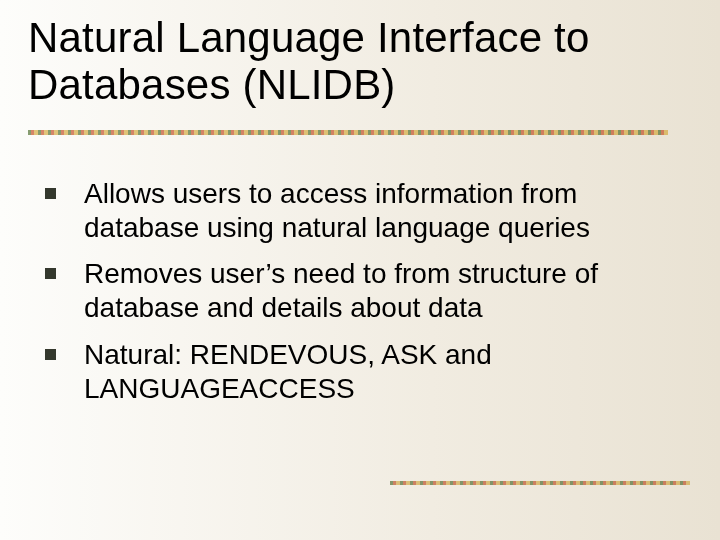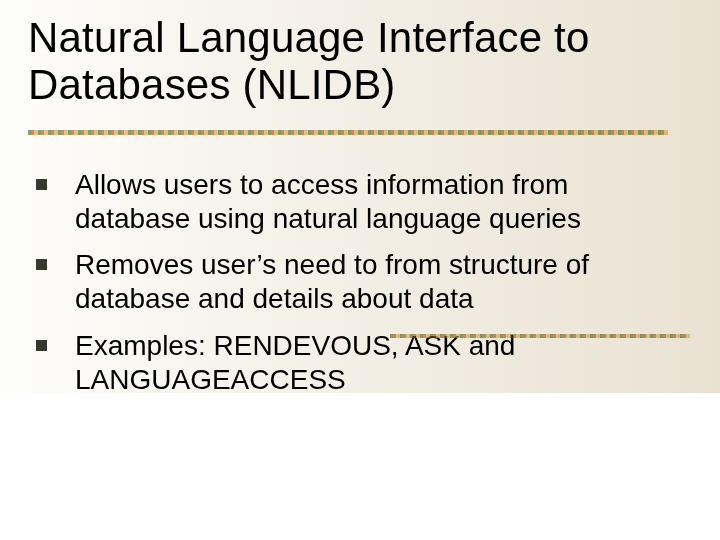--- a/index.html
+++ b/index.html
@@ -8,21 +8,21 @@
     width: 720px;
     height: 540px;
     background: #fff;
     font-family: Arial, Helvetica, sans-serif;
     color: #000;
     overflow: hidden;
   }
   .slide {
     position: relative;
     width: 720px;
-    height: 393px;
+    height: 540px;
     background: linear-gradient(to right, #fdfdfb, #f1ece1 60%, #e9e2d3);
     box-sizing: border-box;
   }
   .title {
     position: absolute;
     top: 14px;
     left: 28px;
     right: 30px;
     font-size: 42px;
     line-height: 1.12;
@@ -49,21 +49,21 @@
   }
   .content {
     position: absolute;
     top: 160px;
     left: 28px;
     right: 40px;
   }
   .bullet-list {
     list-style: none;
     padding: 0;
-    margin: 8px;
+    margin: 17px;
   }
   .bullet-item {
     display: flex;
     align-items: flex-start;
     margin-bottom: 12px;
   }
   .bullet-box {
     width: 11px;
     height: 11px;
     background: #34382d;
@@ -103,20 +103,20 @@
       <li class="bullet-item">
         <span class="bullet-box"></span>
         <span class="bullet-text">Allows users to access information from database using natural language queries</span>
       </li>
       <li class="bullet-item">
         <span class="bullet-box"></span>
         <span class="bullet-text">Removes user’s need to from structure of database and details about data</span>
       </li>
       <li class="bullet-item">
         <span class="bullet-box"></span>
-        <span class="bullet-text">Examples: RENDEVOUS, ASK and LANGUAGEACCESS</span>
+        <span class="bullet-text">Natural: RENDEVOUS, ASK and LANGUAGEACCESS</span>
       </li>
     </ul>
   </div>
 
   <div class="divider-bottom"></div>
 
 </div>
 
 </body></html>

